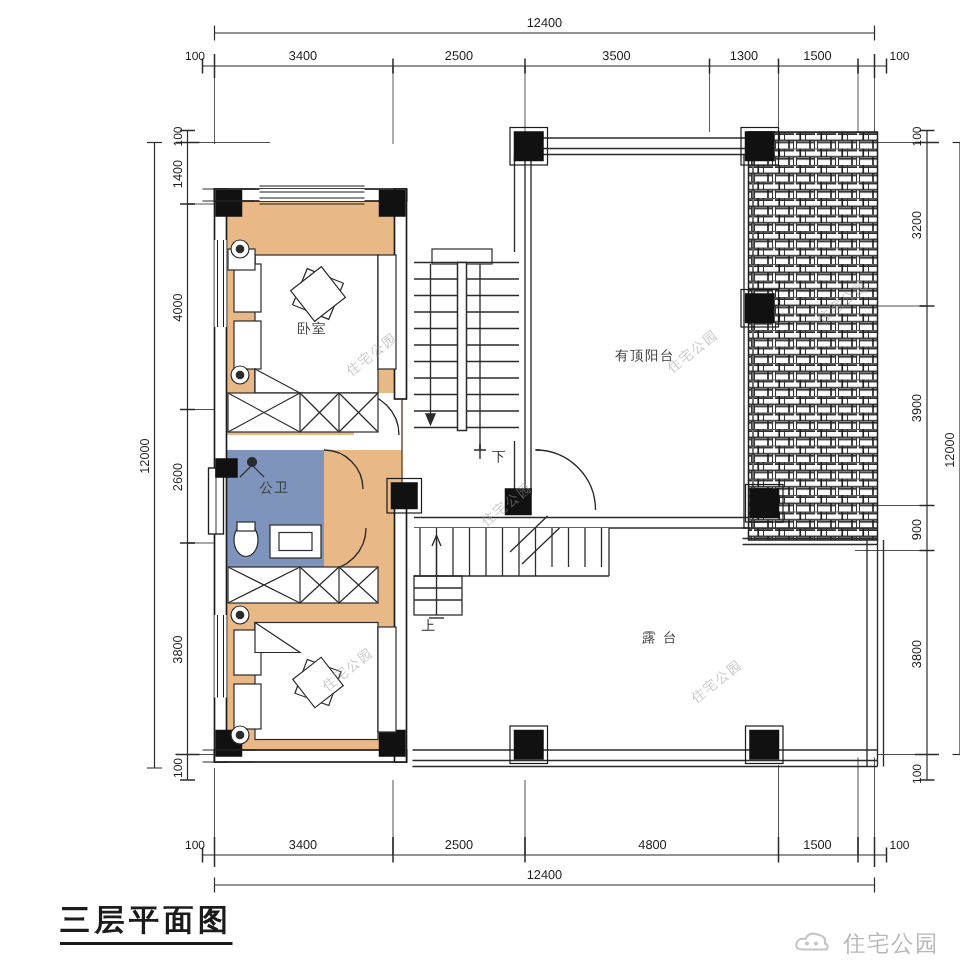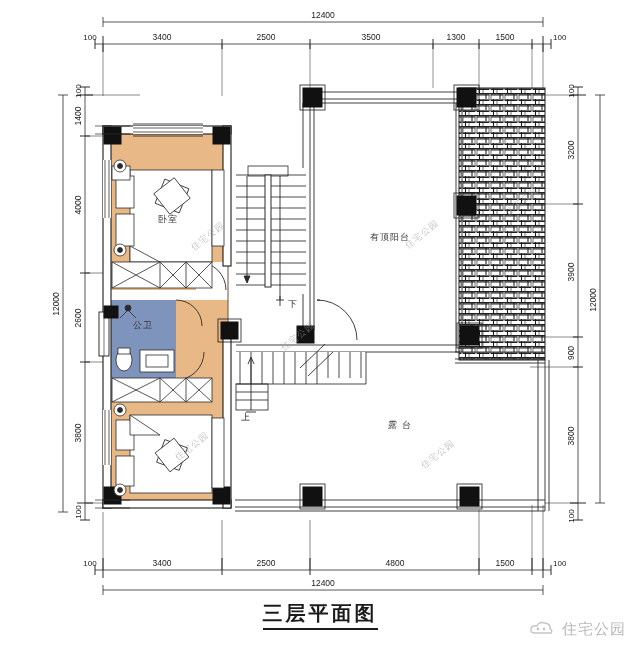--- a/index.html
+++ b/index.html
@@ -1,28 +1,28 @@
 <!DOCTYPE html>
 <html><head>
 <meta charset="utf-8">
 <style>
   html,body{margin:0;padding:0;background:#ffffff;}
   body{
     width:640px;height:653px;position:relative;overflow:hidden;
     font-family:"Liberation Sans","DejaVu Sans",sans-serif;
     color:#1a1a1a;
   }
-  #stage{position:absolute;inset:0;}
+  #stage{position:absolute;inset:0;margin-left:40px;}
   svg{display:block;}
   .dimtxt{font-size:8.5px;fill:#1b1b1b;font-family:"Liberation Sans",sans-serif;}
   .dimtxt-s{font-size:8px;fill:#1b1b1b;font-family:"Liberation Sans",sans-serif;}
   .roomtxt{font-size:9px;fill:#3a3a3a;font-family:"DejaVu Sans",sans-serif;letter-spacing:1px;}
   .arrowtxt{font-size:9px;fill:#2a2a2a;font-family:"DejaVu Sans",sans-serif;}
   .title{
-    position:absolute;left:0;right:0;top:600px;text-align:center;
+    position:absolute;left:0;right:0;top:600px;text-align:left;
     font-family:"DejaVu Sans",sans-serif;font-size:20px;font-weight:bold;
     color:#1b1b1b;letter-spacing:3px;
   }
   .title span{border-bottom:2.5px solid #1b1b1b;padding-bottom:3px;}
   .brand{
     position:absolute;right:14px;bottom:14px;display:flex;align-items:center;gap:7px;
     opacity:.42;
   }
   .brand-txt{font-family:"DejaVu Sans",sans-serif;font-size:15px;color:#555;letter-spacing:1px;}
   .wm{

